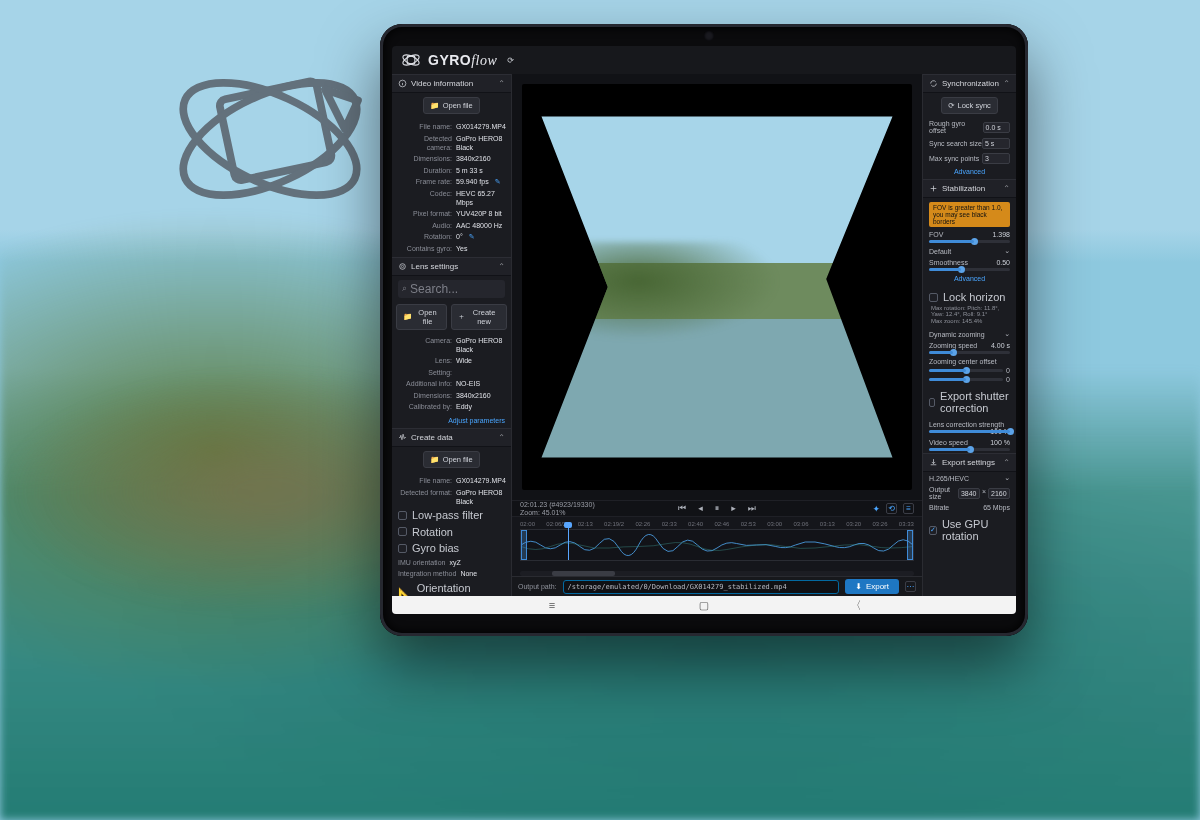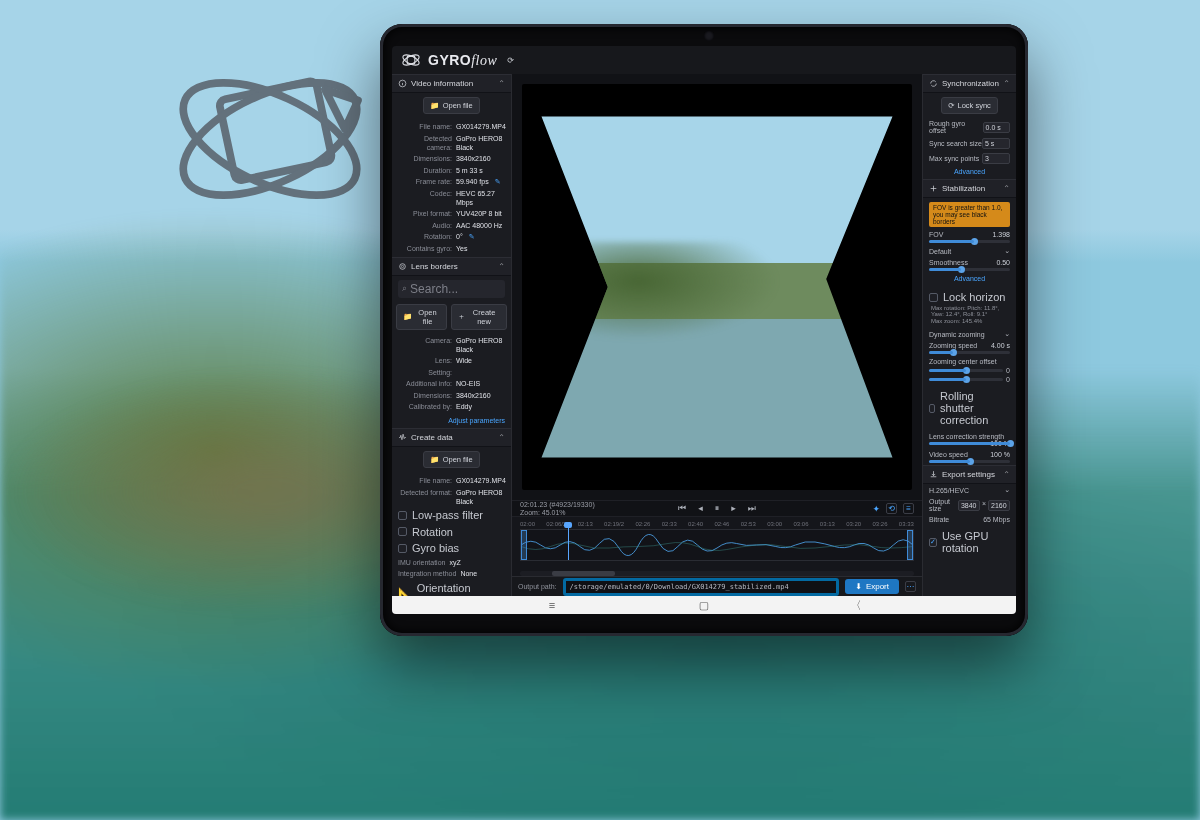--- a/index.html
+++ b/index.html
@@ -126,21 +126,21 @@
   .wave{ position:relative; height:32px; background:#121318; border:1px solid #2a2c33;}
   .wave svg{position:absolute; inset:0; width:100%; height:100%;}
   .playhead{ position:absolute; top:-3px; bottom:0; width:1px; background:#58a6ff;}
   .playhead::before{ content:""; position:absolute; top:-5px; left:-4px; width:8px; height:6px; background:#58a6ff; border-radius:2px;}
   .trim{ position:absolute; top:0; bottom:0; width:6px; background:rgba(80,150,220,.3); border:1px solid #3f8bd8;}
   .scrub{ position:absolute; left:8px; right:8px; bottom:0; height:5px; background:#1c1d23; border-radius:2px;}
   .scrub::after{content:""; position:absolute; left:8%; width:16%; top:0; bottom:0; background:#3a3c44; border-radius:2px;}
 
   .footer{ height:20px; display:flex; align-items:center; gap:6px; padding:0 6px; border-top:1px solid #2a2b31; background:#17181c;}
   .footer .lbl{ font-size:7px; color:#8e919a;}
-  .pathbox{ flex:1; background:#0f1014; border:3px solid #0369a1; border-radius:3px; padding:2px 4px; font-size:7px; color:#b5b8c0; font-family:monospace; overflow:hidden; white-space:nowrap;}
+  .pathbox{ flex:1; background:#0f1014; border:1px solid #0369a1; border-radius:3px; padding:2px 4px; font-size:7px; color:#b5b8c0; font-family:monospace; overflow:hidden; white-space:nowrap;}
   .btn-export{ background:#1e77c3; color:#fff; padding:3px 10px; border-radius:3px; font-size:8px; display:flex; align-items:center; gap:4px; cursor:pointer;}
 
   .reloadIcon{ color:#cfd2d8; cursor:pointer;}
 </style>
 </head>
 <body>
 
 <div class="bg"></div>
 
 <div class="deco-logo">
@@ -231,21 +231,21 @@
               <span class="k">Contains gyro:</span>
               <span class="v">Yes</span>
             </div>
         </div>
 
         <div class="section-hdr">
           <svg viewBox="0 0 16 16">
               <circle cx="8" cy="8" r="5" fill="none" stroke="#cfd2d8" stroke-width="1.3"></circle>
               <circle cx="8" cy="8" r="2" fill="none" stroke="#cfd2d8" stroke-width="1"></circle>
             </svg>
-          <span>Lens borders</span>
+          <span>Lens settings</span>
           <span class="chev">⌃</span>
         </div>
         <div class="search">Search...</div>
         <div style="text-align:center; padding:2px 4px; display:flex; gap:4px; justify-content:center;">
           <span class="badge-btn">📁 <span>Open file</span></span>
           <span class="badge-btn">＋ <span>Create new</span></span>
         </div>
         <div class="rows">
           <div class="kv">
               <span class="k">Camera:</span>
@@ -460,21 +460,21 @@
           <div style="display:flex; gap:3px; width:100%;">
             <div class="slider" style="--v:50%; flex:1;">
                 <div class="slider-thumb"></div>
               </div>
             <span>0</span>
           </div>
         </div>
         <div class="rows">
             <div class="chkline">
               <span class="chk"></span>
-              <span>Rolling shutter correction</span>
+              <span>Export shutter correction</span>
             </div>
           </div>
         <div class="slider-row"><span>Lens correction strength</span><span class="slider-val">100 %</span>
           <div class="slider" style="--v:100%;">
               <div class="slider-thumb"></div>
             </div>
         </div>
         <div class="slider-row"><span>Video speed</span><span class="slider-val">100 %</span>
           <div class="slider" style="--v:50%;">
               <div class="slider-thumb"></div>

